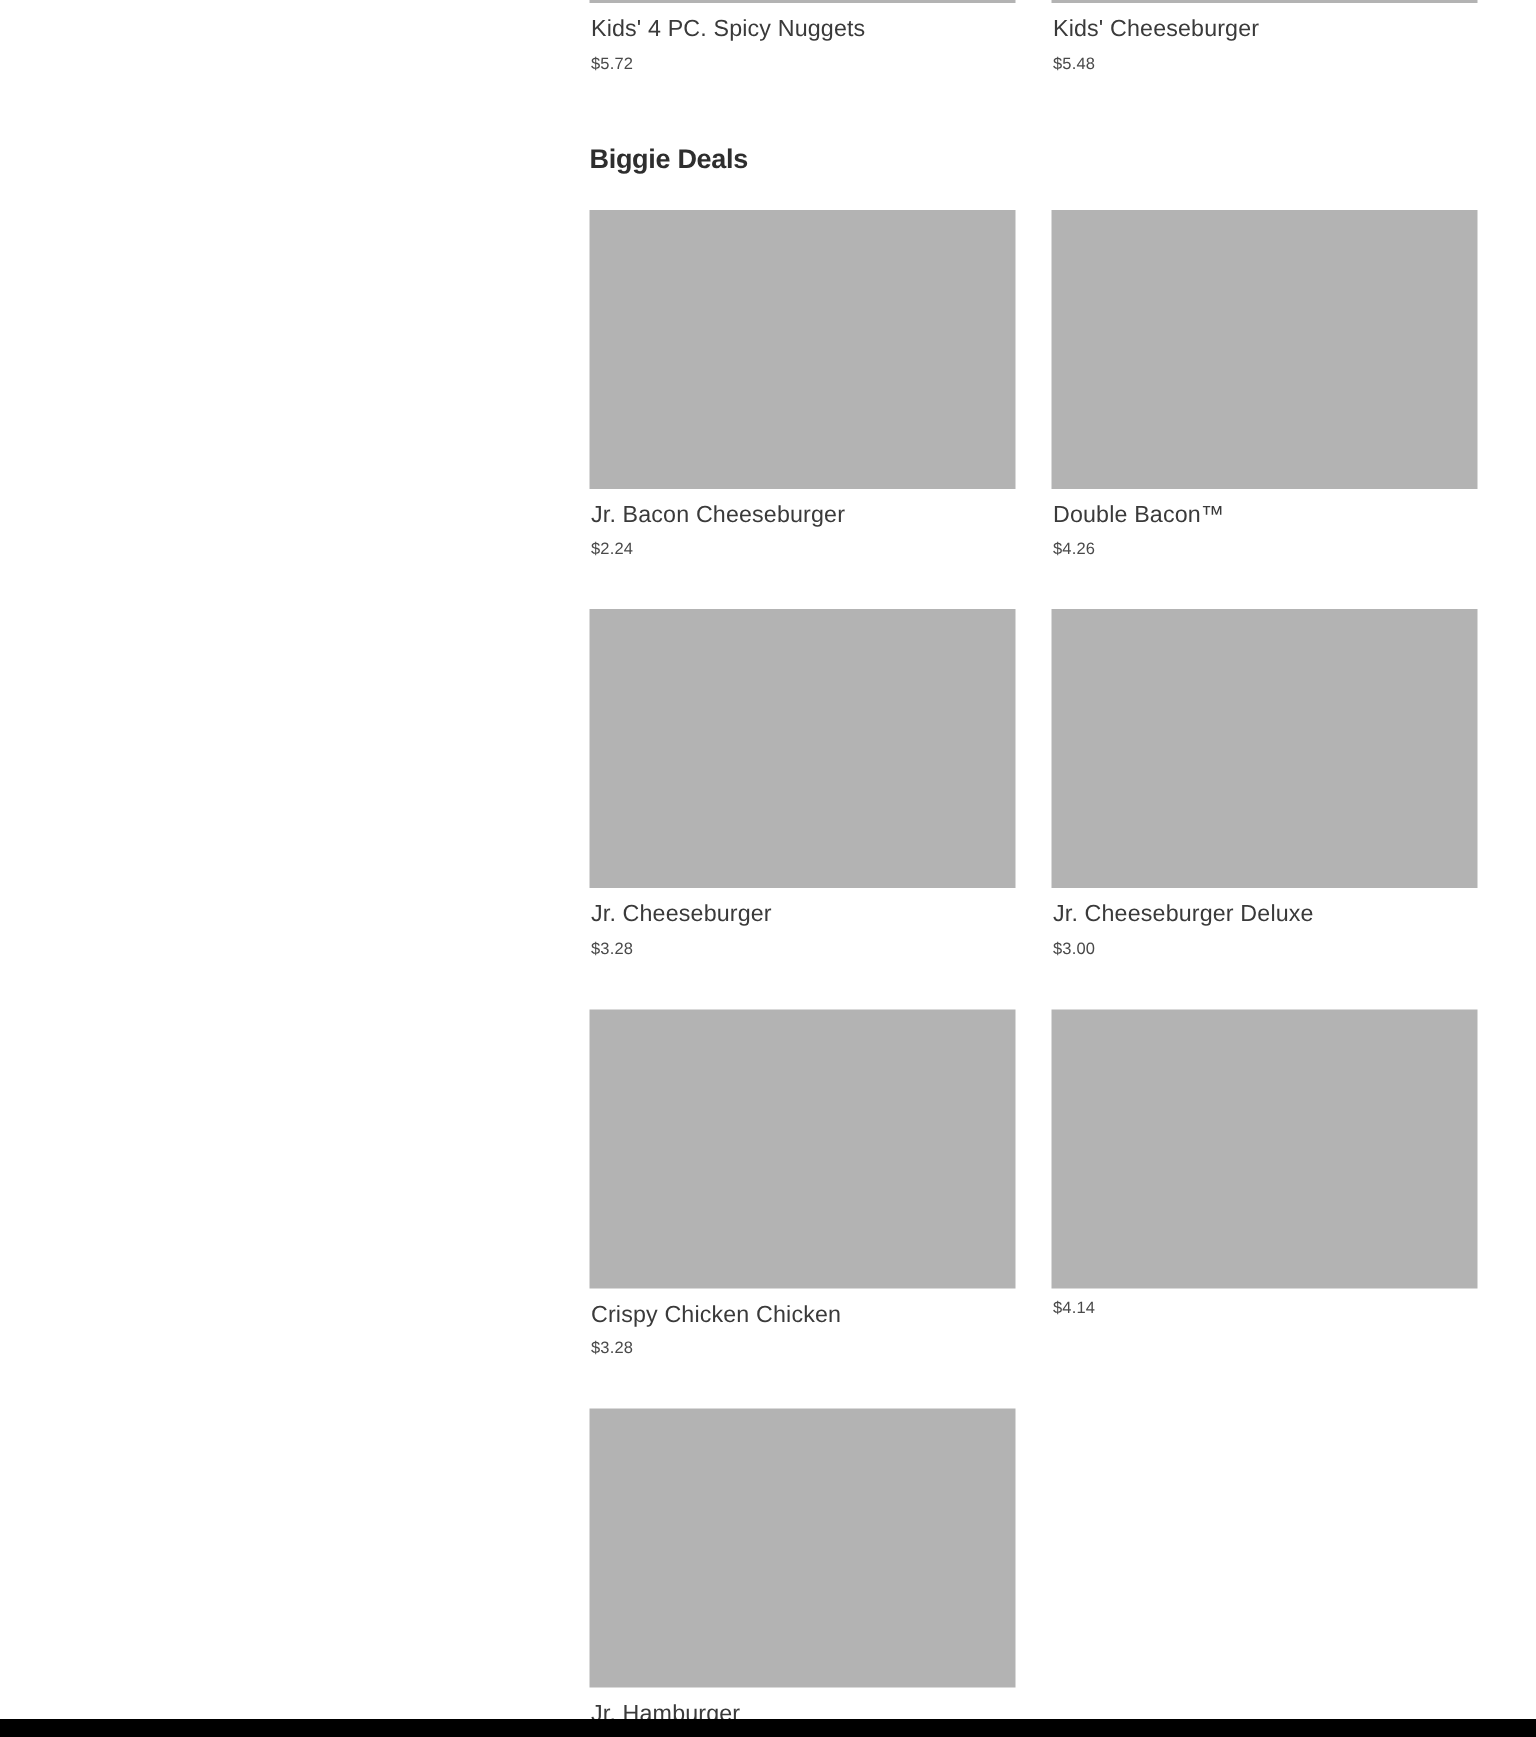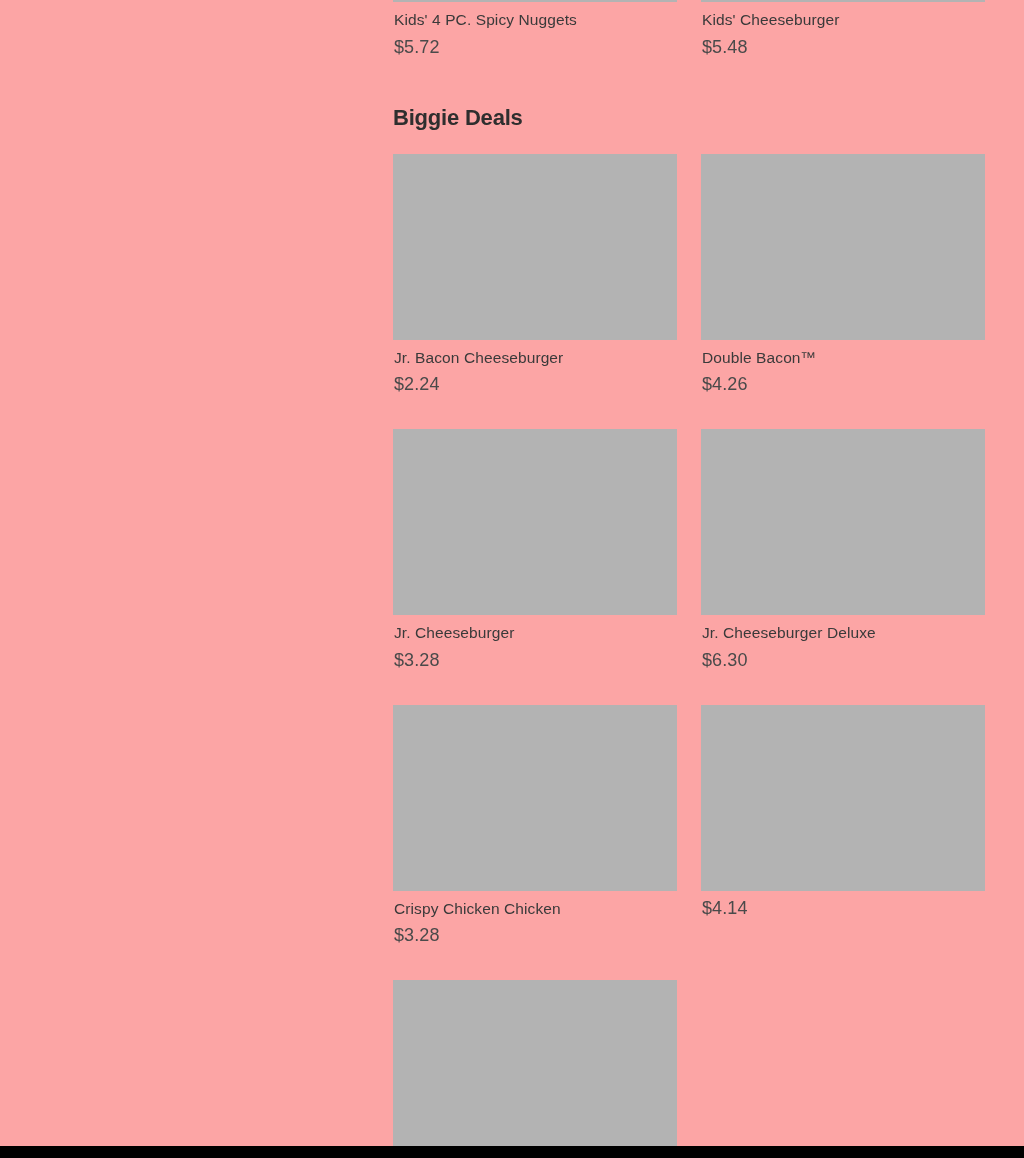--- a/index.html
+++ b/index.html
@@ -13,21 +13,21 @@
     font-family: "Liberation Sans", sans-serif;
     overflow: hidden;
     position: relative;
   }
   .page {
     position: absolute;
     left: 0;
     top: 0;
     width: 1024px;
     height: 1158px;
-    background: #fca5a5;
+    background: #ffffff;
   }
   .content {
     position: absolute;
     left: 393px;
     top: 0;
     width: 592px;
   }
 
   
   .grid {
@@ -46,29 +46,29 @@
   .thumb.full { height: 186px; }
   .thumb.clipped { height: 2px; }
   .card-title {
     font-size: 15.5px;
     color: #3a3a3a;
     line-height: 1.2;
     margin: 9px 0 0 1px;
     letter-spacing: 0.1px;
   }
   .card-price {
-    font-size: 18px;
+    font-size: 11px;
     color: #4a4a4a;
     margin: 7px 0 0 1px;
     letter-spacing: 0.1px;
   }
   .row-gap { height: 34px; }
 
   .section-title {
-    font-size: 22px;
+    font-size: 18px;
     font-weight: bold;
     color: #2e2e2e;
     margin: 0;
     padding: 0;
     letter-spacing: -0.2px;
   }
   .section-head {
     margin-top: 47px;
     margin-bottom: 0;
   }
@@ -125,21 +125,21 @@
       <div class="row-gap"></div>
 
       <div class="card">
         <div class="thumb full"></div>
         <div class="card-title">Jr. Cheeseburger</div>
         <div class="card-price">$3.28</div>
       </div>
       <div class="card">
         <div class="thumb full"></div>
         <div class="card-title">Jr. Cheeseburger Deluxe</div>
-        <div class="card-price">$6.30</div>
+        <div class="card-price">$3.00</div>
       </div>
 
       <div class="row-gap"></div>
       <div class="row-gap"></div>
 
       <div class="card">
         <div class="thumb full"></div>
         <div class="card-title">Crispy Chicken Chicken</div>
         <div class="card-price">$3.28</div>
       </div>

